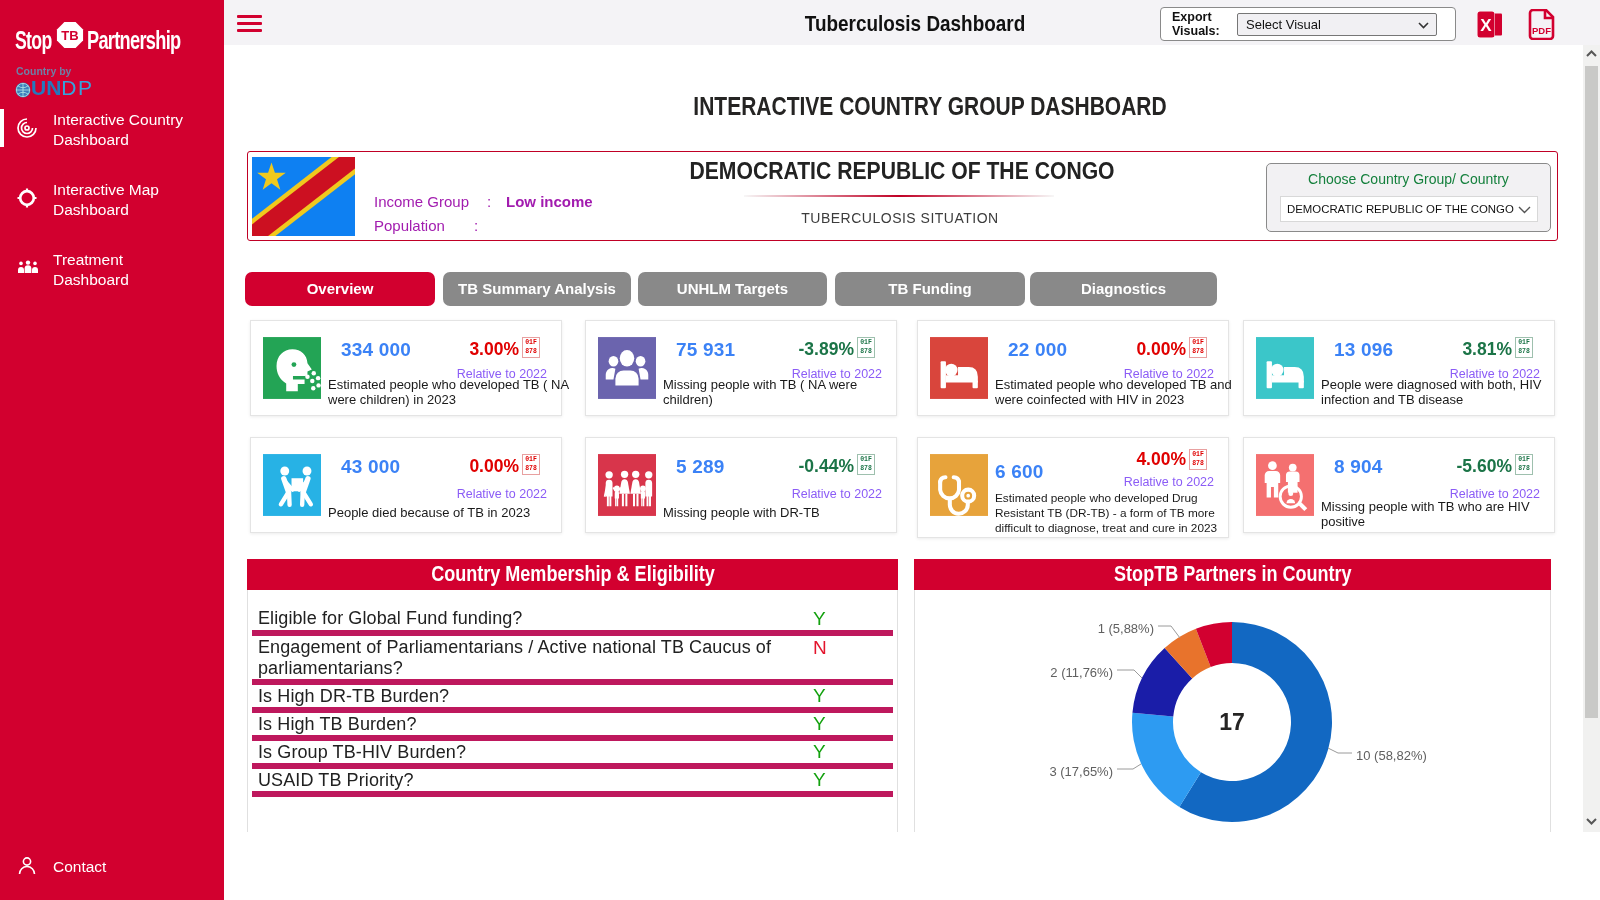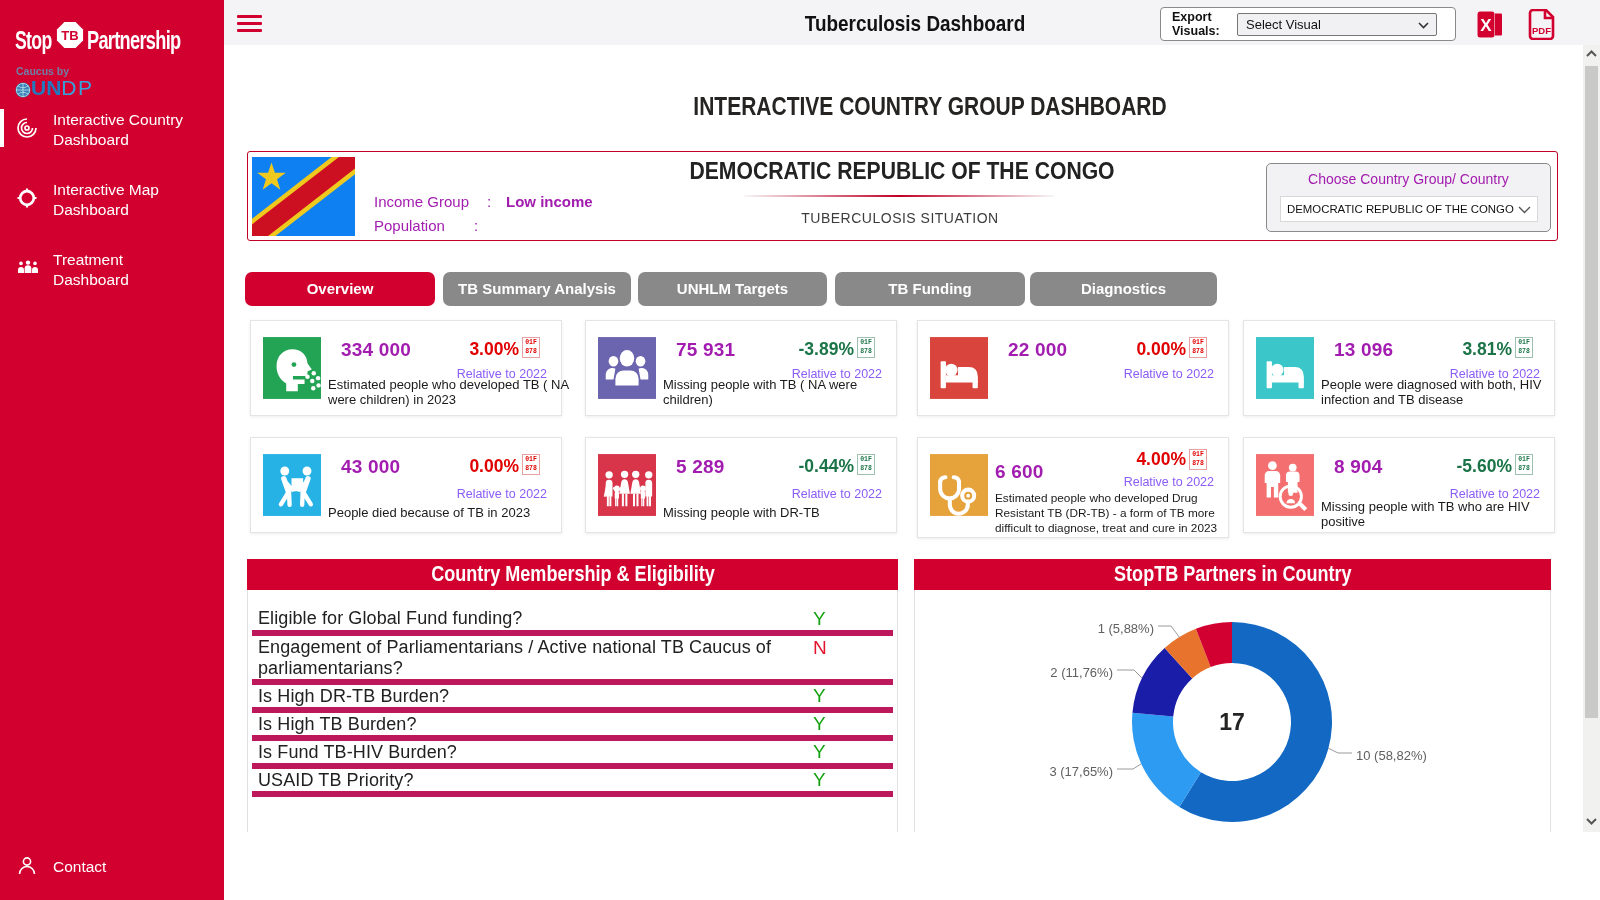--- a/index.html
+++ b/index.html
@@ -36,34 +36,34 @@
   #flag { position:absolute; left:252px; top:157px; width:103px; height:79px; }
   #igroup { position:absolute; left:372px; top:188px; font-size:15px; color:#a21caf; }
   #igroup td { padding:0; font-size:15px; height:22px; }
   #ctitle { position:absolute; left:602px; top:158px; width:600px; text-align:center;
     font-size:23px; font-weight:bold; color:#222; transform:scaleX(0.92); }
   #cunder { position:absolute; left:744px; top:195px; width:310px; height:2px; background:linear-gradient(90deg, rgba(200,200,200,0.15), #C00025 50%, rgba(200,200,200,0.15)); }
   #csub { position:absolute; left:700px; top:210px; width:400px; text-align:center;
     font-size:14px; color:#3c3c3c; letter-spacing:0.5px; }
   #chooser { position:absolute; left:1266px; top:163px; width:285px; height:69px;
     background:#F2F1F3; border:1px solid #8a8a8a; border-radius:5px; }
-  #chooser .lbl { margin-top:7px; text-align:center; font-size:14px; color:#a21caf; }
+  #chooser .lbl { margin-top:7px; text-align:center; font-size:14px; color:#15803d; }
   #chooser .dd { position:absolute; left:13px; top:32px; width:258px; height:26px; background:#fff;
     border:1px solid #d8d8d8; font-size:11.4px; color:#111; line-height:24px; padding-left:6px; white-space:nowrap; }
 
   
   .tab { position:absolute; top:272px; height:34px; border-radius:7px; background:#898989;
     color:#fff; font-weight:bold; font-size:15px; text-align:center; line-height:33px; }
   .tab.active { background:#D2002F; }
 
   
   .card { position:absolute; width:312px; background:#fff; border:1px solid #E4E4E4;
     box-shadow:0 1px 3px rgba(0,0,0,0.08); }
   .card .ic { position:absolute; left:12px; top:16px; width:58px; height:62px; }
-  .card .num { position:absolute; left:90px; top:18px; width:140px; font-size:19px; font-weight:bold; color:#a21caf; letter-spacing:0.2px; }
+  .card .num { position:absolute; left:90px; top:18px; width:140px; font-size:19px; font-weight:bold; color:#3b82f6; letter-spacing:0.2px; }
   .card .pct { position:absolute; right:42px; top:18px; font-size:17.5px; font-weight:bold; }
   .card .pct.red { color:#E00000; } .card .pct.green { color:#1B7447; }
   .card .digico { position:absolute; right:21px; top:16px; width:18px; height:21px; border:1px solid;
     font-family:"Liberation Mono",monospace; font-size:6.5px; line-height:9px; text-align:center; font-weight:bold; letter-spacing:0; }
   .card .digico.red { color:#E00000; border-color:#E8a0a0;} .card .digico.green { color:#1B7447; border-color:#9ec0ae;}
   .card .rel { position:absolute; right:14px; top:46px; font-size:12.5px; color:#8b5cf6; }
   .card .desc { position:absolute; left:77px; top:57px; font-size:13px; color:#1a1a1a; line-height:14.5px; white-space:nowrap; }
 
   
   .phead { position:absolute; height:31px; background:#D2002F; color:#fff; font-weight:bold;
@@ -114,21 +114,21 @@
 
 <div id="sidebar">
   <div class="abs" style="left:15px;top:25px;width:205px;height:30px;">
     <span style="font-size:26px;font-weight:bold;letter-spacing:-1px;display:inline-block;transform:scaleX(0.68);transform-origin:left;">Stop</span>
     <svg class="abs" style="left:41px;top:-4px" width="28" height="28" viewBox="0 0 30 30">
       <polygon points="9,1 21,1 29,9 29,21 21,29 9,29 1,21 1,9" fill="#fff"></polygon>
       <text x="15" y="20.5" font-size="14" font-weight="bold" fill="#D2002F" text-anchor="middle" font-family="Liberation Sans">TB</text>
     </svg>
     <span style="position:absolute;left:72px;top:0;font-size:26px;font-weight:bold;letter-spacing:-1px;display:inline-block;transform:scaleX(0.70);transform-origin:left;">Partnership</span>
   </div>
-  <div class="abs" style="left:16px;top:65px;font-size:10.5px;font-weight:bold;color:#6f7fa6;">Caucus by</div>
+  <div class="abs" style="left:16px;top:65px;font-size:10.5px;font-weight:bold;color:#6f7fa6;">Country by</div>
   <div class="abs" style="left:15px;top:76px;">
     <svg width="16" height="16" viewBox="0 0 17 17" style="vertical-align:-2px">
       <circle cx="8.5" cy="8.5" r="8" fill="#3D7EBB"></circle>
       <circle cx="8.5" cy="8.5" r="7" fill="none" stroke="#cfe" stroke-width="0.7"></circle>
       <path d="M1.5 8.5 h14 M8.5 1.5 v14 M3 4 a9 9 0 0 0 11 0 M3 13 a9 9 0 0 1 11 0" stroke="#cfe" stroke-width="0.7" fill="none"></path>
     </svg><span style="font-size:21px;font-weight:bold;color:#2379BE;letter-spacing:0;vertical-align:1px;">UN</span><span style="font-size:21px;color:#35A4DC;letter-spacing:1.5px;vertical-align:1px;">DP</span>
   </div>
 
   <div class="abs" style="left:0;top:109px;width:4px;height:38px;background:#fff;"></div>
   <svg class="navicon" style="top:118px" width="20" height="20" viewBox="0 0 20 20">
@@ -251,20 +251,21 @@
       <rect x="11" y="25" width="5.5" height="28" rx="1"></rect>
       <circle cx="22" cy="34" r="6.5"></circle>
       <path d="M16.5 47 V39.5 H29 V31 H40 Q49.5 31 49.5 41 V47 Z"></path>
       <rect x="44" y="45" width="5.5" height="8" rx="1"></rect>
     </g>
   </svg>
   <div class="num">22 000</div>
   <div class="pct red">0.00%</div>
     <div class="digico red">01F<br>878</div>
   <div class="rel">Relative to 2022</div>
+  <div class="desc">Estimated people who developed TB and<br>were coinfected with HIV in 2023</div>
 </div>
 <div class="card" style="left:1243px;top:320px;height:96px;">
   <svg class="ic" viewBox="0 0 60 64">
       <rect width="60" height="64" fill="#3BC6C9"></rect>
     <g fill="#fff">
       <rect x="11" y="25" width="5.5" height="28" rx="1"></rect>
       <circle cx="22" cy="34" r="6.5"></circle>
       <path d="M16.5 47 V39.5 H29 V31 H40 Q49.5 31 49.5 41 V47 Z"></path>
       <rect x="44" y="45" width="5.5" height="8" rx="1"></rect>
     </g>
@@ -383,21 +384,21 @@
       </tr>
   <tr style="height:24px">
         <td class="q">Is High DR-TB Burden?</td>
         <td class="yn Y">Y</td>
       </tr>
   <tr style="height:26px">
         <td class="q">Is High TB Burden?</td>
         <td class="yn Y">Y</td>
       </tr>
   <tr style="height:25px">
-        <td class="q">Is Fund TB-HIV Burden?</td>
+        <td class="q">Is Group TB-HIV Burden?</td>
         <td class="yn Y">Y</td>
       </tr>
   <tr style="height:27px">
         <td class="q">USAID TB Priority?</td>
         <td class="yn Y">Y</td>
       </tr>
 </tbody>
   </table>
 
 <div class="phead" style="left:914px;top:559px;width:637px;"><span>StopTB Partners in Country</span></div>

